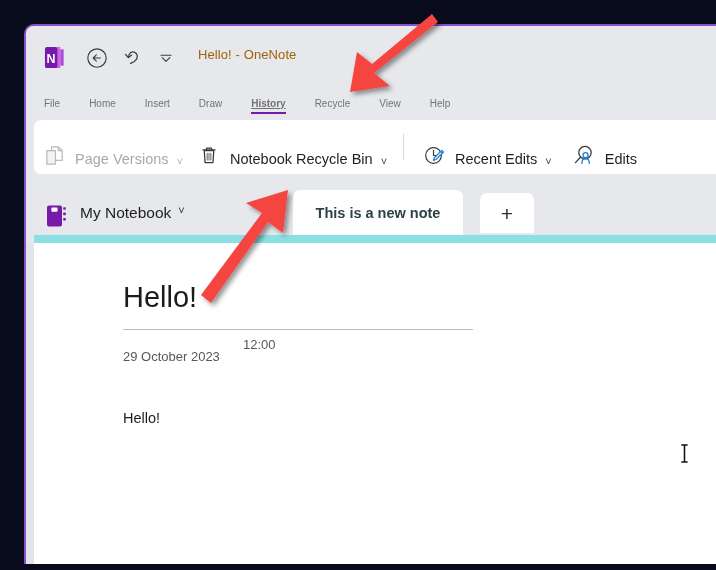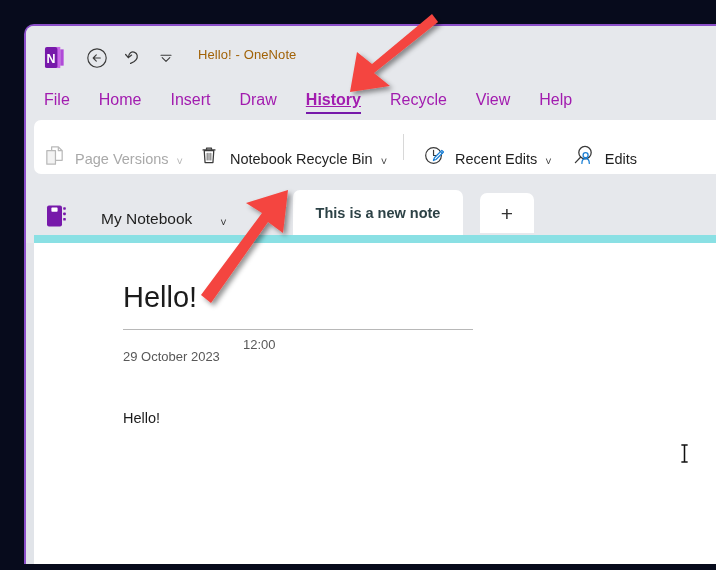--- a/index.html
+++ b/index.html
@@ -64,22 +64,22 @@
     position: absolute;
     left: 0; top: 62px;
     width: 100%; height: 26px;
     display: flex;
     align-items: flex-end;
     padding-left: 18px;
     box-sizing: border-box;
   }
   .rtab {
     position: relative;
-    font-size: 16px;
-    color: #a21caf;
+    font-size: 10px;
+    color: #737373;
     padding: 0 0 5px 0;
     margin-right: 29px;
     white-space: nowrap;
   }
   .rtab.active { font-weight: bold; text-decoration: underline; }
   .rtab.active::after {
     content: "";
     position: absolute;
     left: 0; right: 0; bottom: 0;
     height: 2.5px;
@@ -131,23 +131,22 @@
 
   
   .nav-row {
     position: absolute;
     left: 8px; top: 156px;
     width: 692px; height: 82px;
   }
   .notebook-pill {
     position: absolute;
     left: 12px; top: 34px;
-    display: flex; align-items: flex-end;
+    display: flex; align-items: flex-start;
     transform: translateY(-50%);
-    gap: 21px;
   }
   .nb-icon { width: 22px; height: 24px; margin-right: 12px; }
   .nb-label { font-size: 15.5px; color: #1f1f1f; }
   .nb-chev { margin-left: 7px; font-size: 11px; color: #333; }
 
   .section-tab {
     position: absolute;
     left: 259px; top: 8px;
     height: 45px;
     min-width: 170px;

